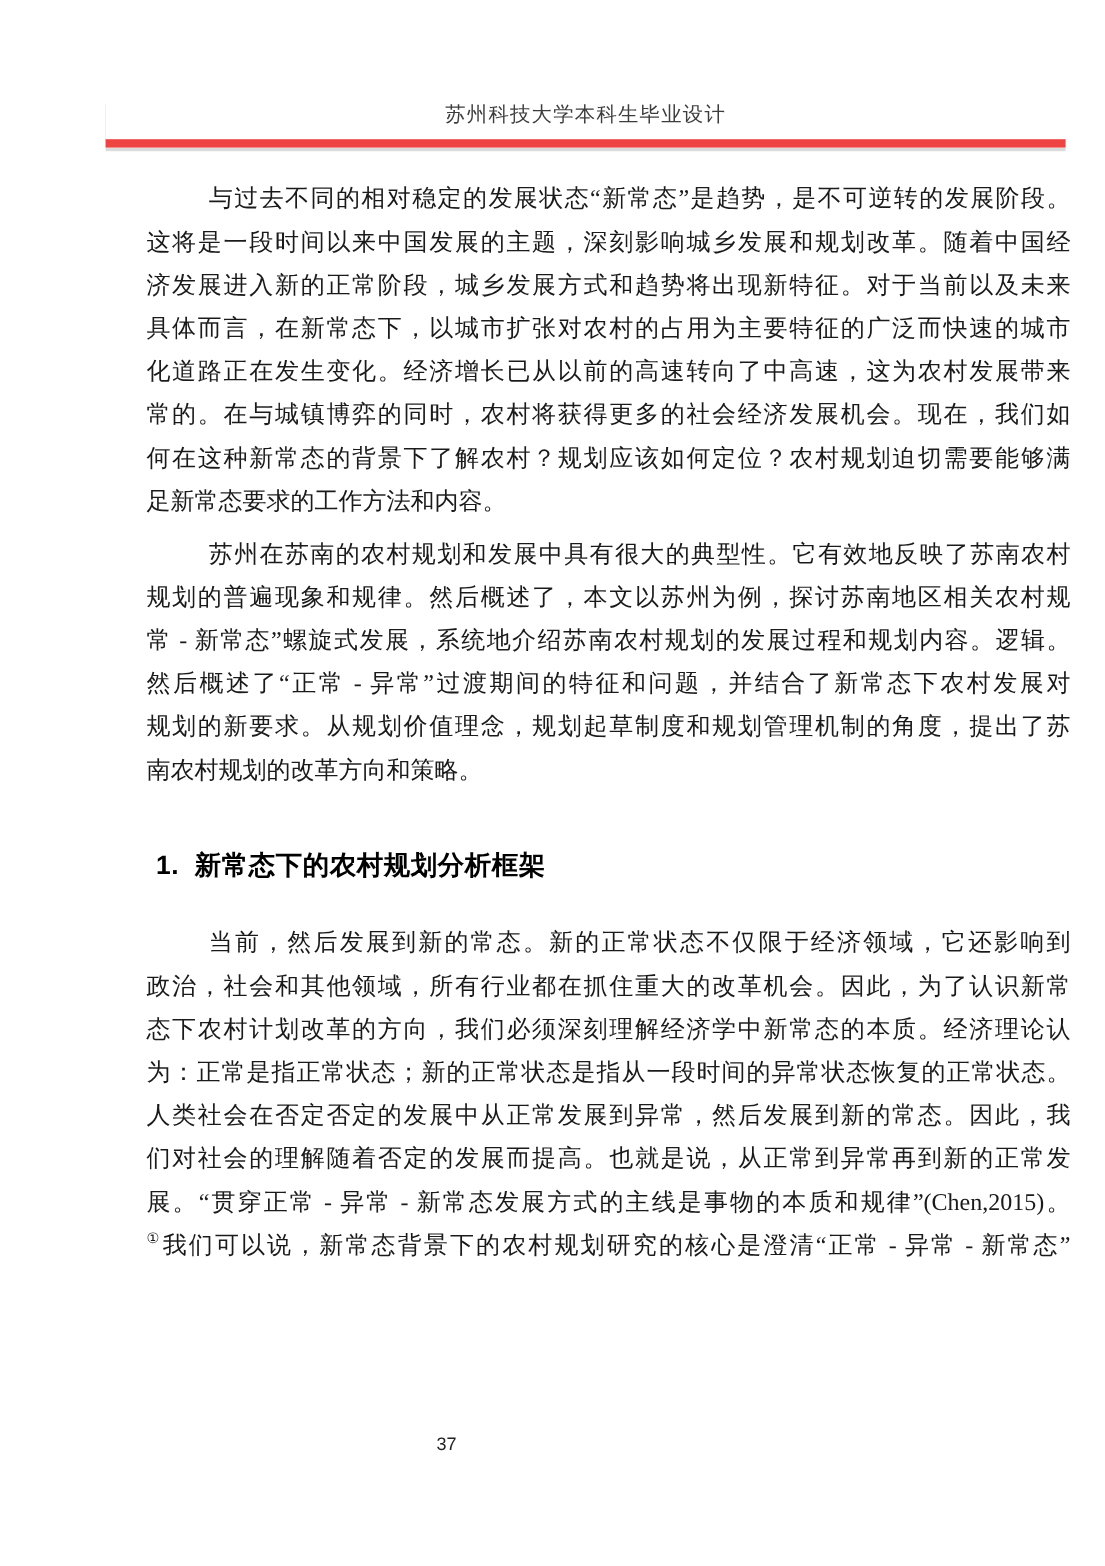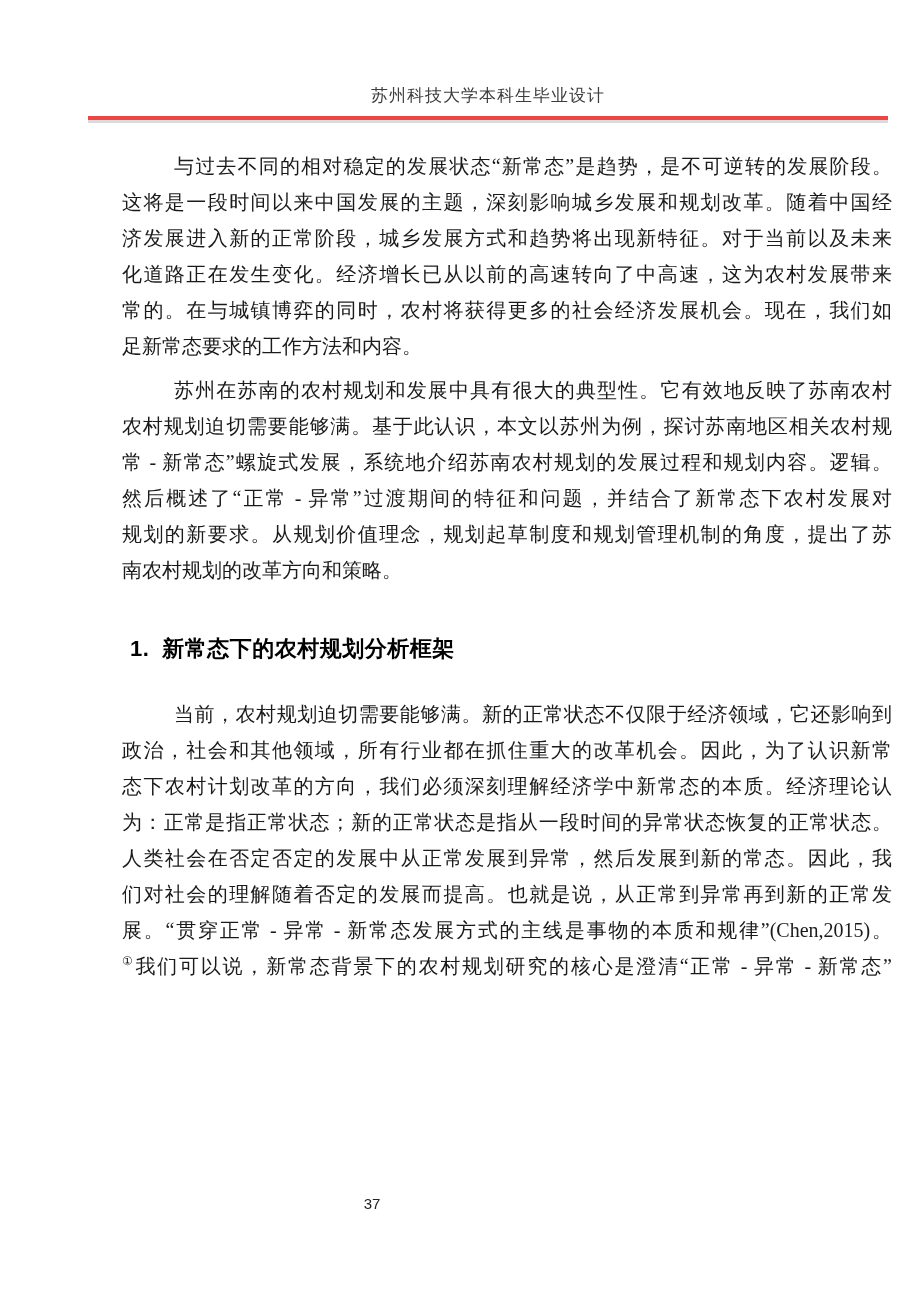--- a/index.html
+++ b/index.html
@@ -5,21 +5,21 @@
   html,body{margin:0;padding:0;}
   body{
     width:921px;height:1305px;position:relative;background:#ffffff;
     font-family:"Liberation Serif","DejaVu Serif",serif;color:#161616;
     overflow:hidden;
   }
   .header{
     position:absolute;left:88px;top:84px;width:800px;
     text-align:center;font-size:17px;color:#3d3d3d;letter-spacing:1px;
     padding-bottom:9px;
-    border-bottom:4px solid #ef4444;
+    border-bottom:7px solid #ef4444;
     box-shadow:0 3px 0 rgba(0,0,0,0.14);
   }
   .doc-body{
     position:absolute;left:122px;top:148px;width:770px;
   }
   .line{
     font-size:20px;line-height:36px;
     text-align:justify;text-align-last:justify;
     color:#1a1a1a;
   }
@@ -44,37 +44,39 @@
 
 <div class="header">
   <span>苏州科技大学本科生毕业设计</span>
 </div>
 
 <div class="doc-body">
   <div class="para">
       <div class="line indent">与过去不同的相对稳定的发展状态“新常态”是趋势，是不可逆转的发展阶段。</div>
       <div class="line">这将是一段时间以来中国发展的主题，深刻影响城乡发展和规划改革。随着中国经</div>
       <div class="line">济发展进入新的正常阶段，城乡发展方式和趋势将出现新特征。对于当前以及未来</div>
+      <div class="line">具体而言，在新常态下，以城市扩张对农村的占用为主要特征的广泛而快速的城市</div>
       <div class="line">化道路正在发生变化。经济增长已从以前的高速转向了中高速，这为农村发展带来</div>
       <div class="line">常的。在与城镇博弈的同时，农村将获得更多的社会经济发展机会。现在，我们如</div>
+      <div class="line">何在这种新常态的背景下了解农村？规划应该如何定位？农村规划迫切需要能够满</div>
       <div class="line last">足新常态要求的工作方法和内容。</div>
     </div>
   <div class="para">
       <div class="line indent">苏州在苏南的农村规划和发展中具有很大的典型性。它有效地反映了苏南农村</div>
-      <div class="line">农村规划迫切需要能够满。基于此认识，本文以苏州为例，探讨苏南地区相关农村规</div>
+      <div class="line">规划的普遍现象和规律。然后概述了，本文以苏州为例，探讨苏南地区相关农村规</div>
       <div class="line">常 - 新常态”螺旋式发展，系统地介绍苏南农村规划的发展过程和规划内容。逻辑。</div>
       <div class="line">然后概述了“正常 - 异常”过渡期间的特征和问题，并结合了新常态下农村发展对</div>
       <div class="line">规划的新要求。从规划价值理念，规划起草制度和规划管理机制的角度，提出了苏</div>
       <div class="line last">南农村规划的改革方向和策略。</div>
     </div>
   <div class="section-heading">
     <span class="num">1.</span><span>新常态下的农村规划分析框架</span>
   </div>
   <div class="para">
-      <div class="line indent">当前，农村规划迫切需要能够满。新的正常状态不仅限于经济领域，它还影响到</div>
+      <div class="line indent">当前，然后发展到新的常态。新的正常状态不仅限于经济领域，它还影响到</div>
       <div class="line">政治，社会和其他领域，所有行业都在抓住重大的改革机会。因此，为了认识新常</div>
       <div class="line">态下农村计划改革的方向，我们必须深刻理解经济学中新常态的本质。经济理论认</div>
       <div class="line">为：正常是指正常状态；新的正常状态是指从一段时间的异常状态恢复的正常状态。</div>
       <div class="line">人类社会在否定否定的发展中从正常发展到异常，然后发展到新的常态。因此，我</div>
       <div class="line">们对社会的理解随着否定的发展而提高。也就是说，从正常到异常再到新的正常发</div>
       <div class="line">展。“贯穿正常 - 异常 - 新常态发展方式的主线是事物的本质和规律”(Chen,2015)。</div>
       <div class="line"><sup class="fn">①</sup>我们可以说，新常态背景下的农村规划研究的核心是澄清“正常 - 异常 - 新常态”</div>
     </div>
 </div>
 

